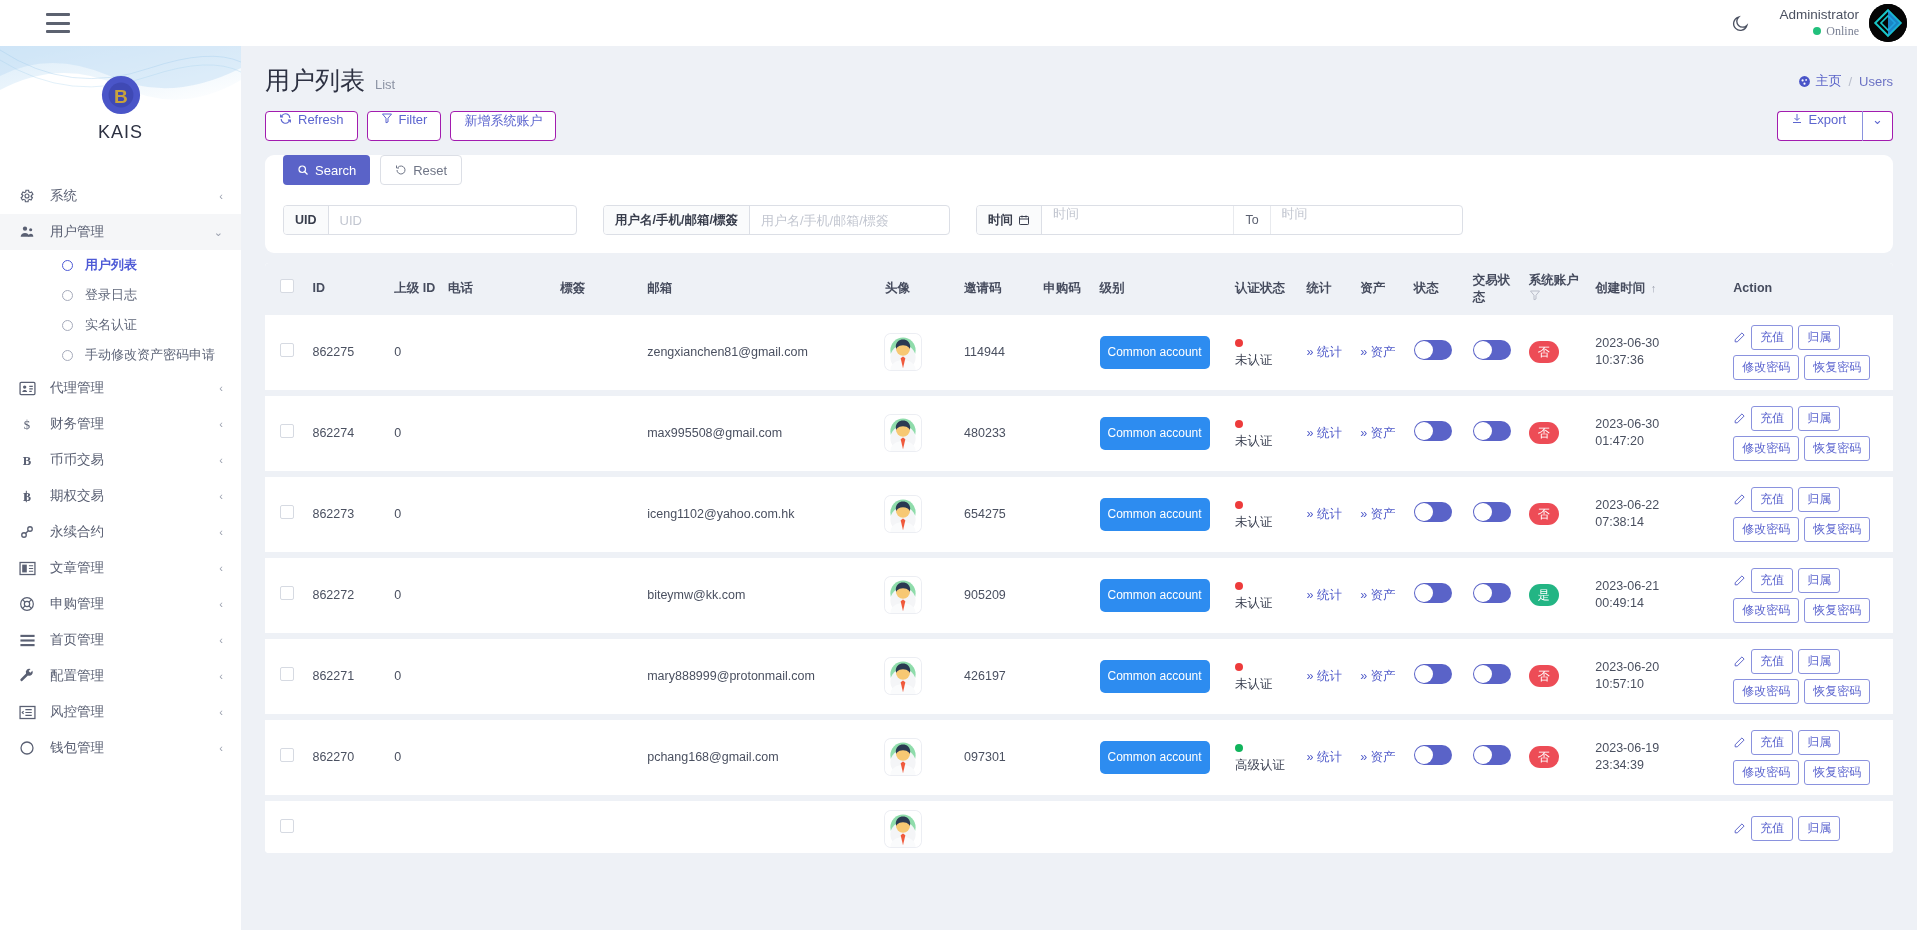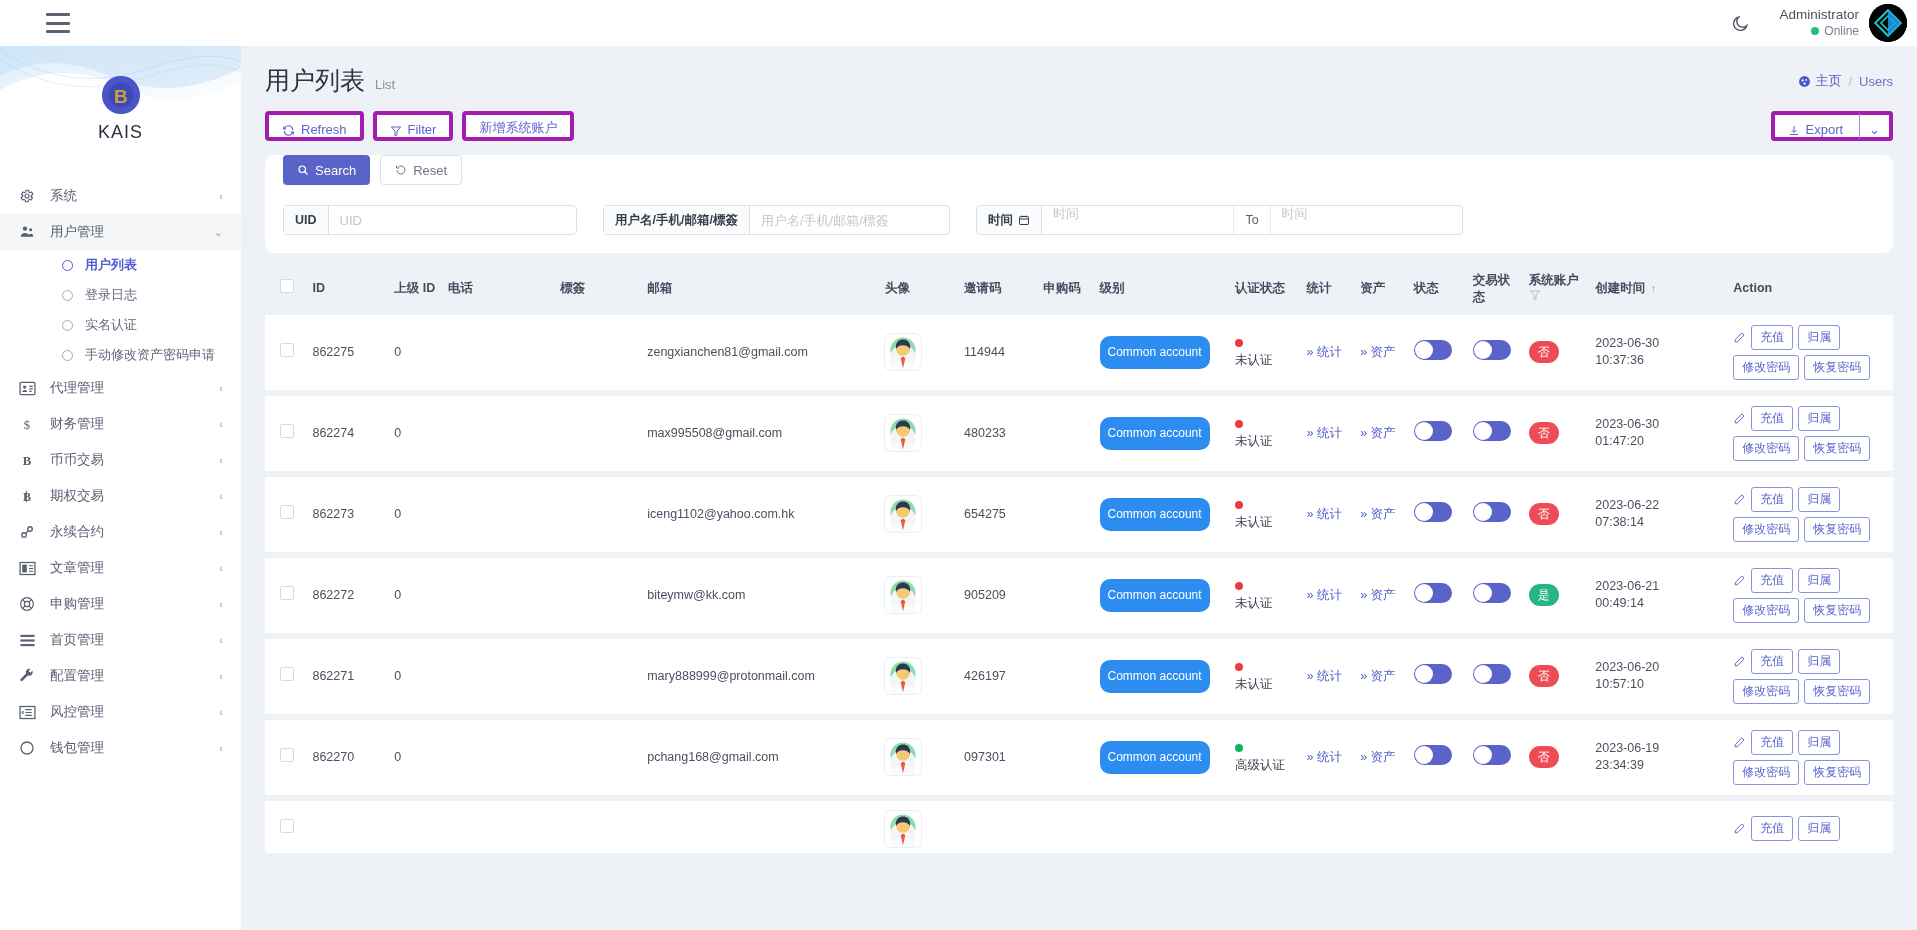--- a/index.html
+++ b/index.html
@@ -32,21 +32,21 @@
   .topbar-right {
     margin-left: auto; display: flex; align-items: center; height: 46px;
     padding-right: 10px;
   }
   .moon-btn {
     width: 34px; height: 34px; display: flex; align-items: center; justify-content: center;
     cursor: pointer; margin-right: 22px;
   }
   .user-block { text-align: right; line-height: 1.25; margin-right: 10px; }
   .user-name { font-size: 13.5px; color: #4b5161; }
-  .user-status { font-size: 12px; color: #7a8094; display: flex; align-items: center; justify-content: flex-end; gap: 5px; }
+  .user-status { font-size: 12px; color: #7a8094; display: flex; align-items: center; justify-content: flex-end; gap: 5px; font-family: Liberation Serif, serif; }
   .dot-online { width: 8px; height: 8px; border-radius: 50%; background: #22c07c; display: inline-block; }
   .avatar-top {
     width: 38px; height: 38px; border-radius: 50%;
     background: #050505; display:flex; align-items:center; justify-content:center;
     overflow: hidden;
   }
 
   
   .sidebar {
     position: absolute; top: 46px; left: 0;
@@ -113,23 +113,23 @@
   .breadcrumb .sep { color: #b8bdcb; }
   .crumb-home { color: #5a63c8; display:flex; align-items:center; gap:4px; }
   .crumb-current { color: #6b72c4; }
 
   .toolbar {
     padding: 14px 24px 0 24px;
     display: flex; align-items: center; gap: 9px;
   }
   .btn {
     height: 30px; padding: 0 13px; border-radius: 4px;
-    display: inline-flex; align-items: flex-end; gap: 6px;
+    display: inline-flex; align-items: flex-start; gap: 6px;
     font-size: 13px; cursor: pointer; background: #fff;
-    border: 4px solid #a21caf; color: #5c65cf; white-space: nowrap;
+    border: 1px solid #a21caf; color: #5c65cf; white-space: nowrap;
   }
   .export-wrap { margin-left: auto; display:flex; }
   .btn.export {
     border-right: 1px solid #8a92de;
     border-radius: 4px 0 0 4px; padding-right: 16px;
   }
   .btn.export-caret {
     border-left: none; border-radius: 0 4px 4px 0;
     padding: 0 9px;
   }
@@ -217,21 +217,21 @@
   .chkbox {
     width: 14px; height: 14px; border: 1px solid #d6dae2;
     border-radius: 2px; background: #fff; display: inline-block; cursor: pointer;
   }
   .avatar-cell {
     width: 36px; height: 36px; border-radius: 6px; background: #fff;
     box-shadow: 0 0 0 1px #eceef3; overflow: hidden; display:block;
   }
   .badge-level {
     display: inline-block; background: #2d8cf0; color: #fff;
-    border-radius: 10px; padding: 8px 8px; font-size: 12px; white-space: nowrap;
+    border-radius: 5px; padding: 8px 8px; font-size: 12px; white-space: nowrap;
   }
   .auth-cell { display: flex; align-items: flex-start; gap: 5px; flex-direction: column; }
   .auth-dot { width: 8px; height: 8px; border-radius: 50%; margin-top: 4px; flex: 0 0 8px; }
   .auth-text { color: #3b4152; font-size: 12.5px; }
   .link-chev { color: #4f5ac9; font-size: 12.5px; cursor: pointer; }
   .switch {
     width: 38px; height: 20px; border-radius: 10px; background: #5a63c8;
     position: relative; display: inline-block; cursor: pointer;
   }
   .switch .knob {

